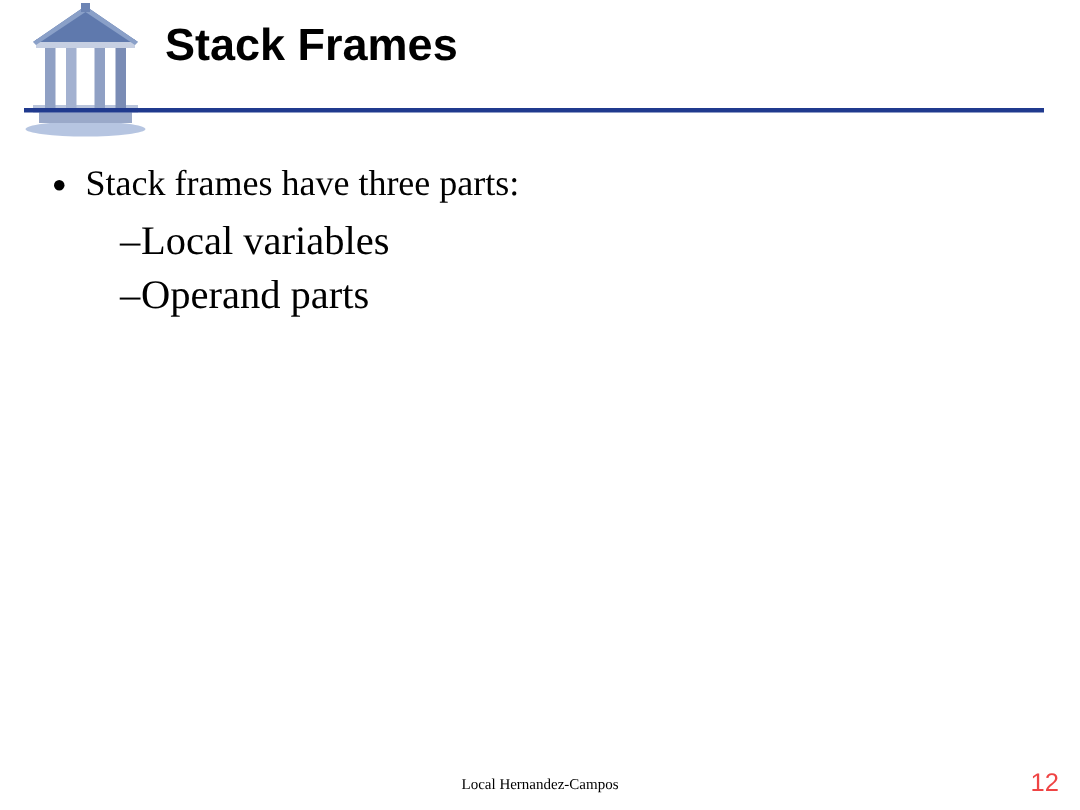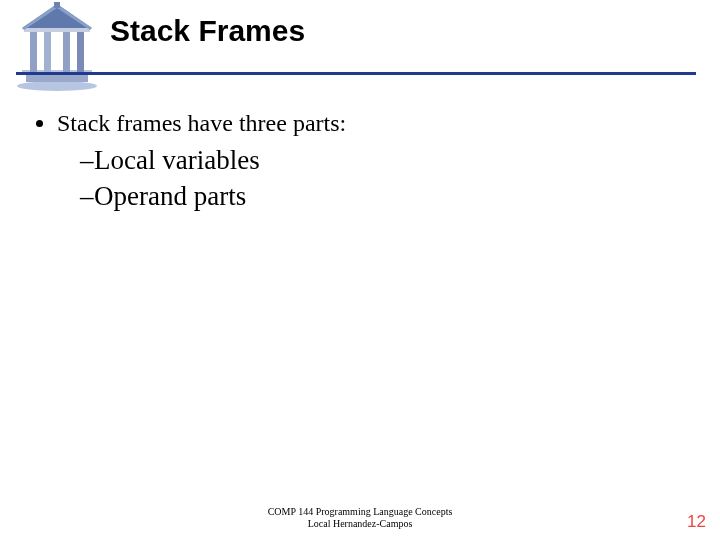--- a/index.html
+++ b/index.html
@@ -131,18 +131,17 @@
       <div class="bullet-dot"></div>
       <div>Stack frames have three parts:</div>
     </div>
     <div class="sublist">
       <div class="subitem"><span class="dash">–</span><span>Local variables</span></div>
       <div class="subitem"><span class="dash">–</span><span>Operand parts</span></div>
     </div>
   </div>
 
   <div class="footer">
-    <div>COMP 144 Programming Language Concepts</div>
     <div>Local Hernandez-Campos</div>
   </div>
 
   <div class="pagenum">12</div>
 </div>
 
 </body></html>

